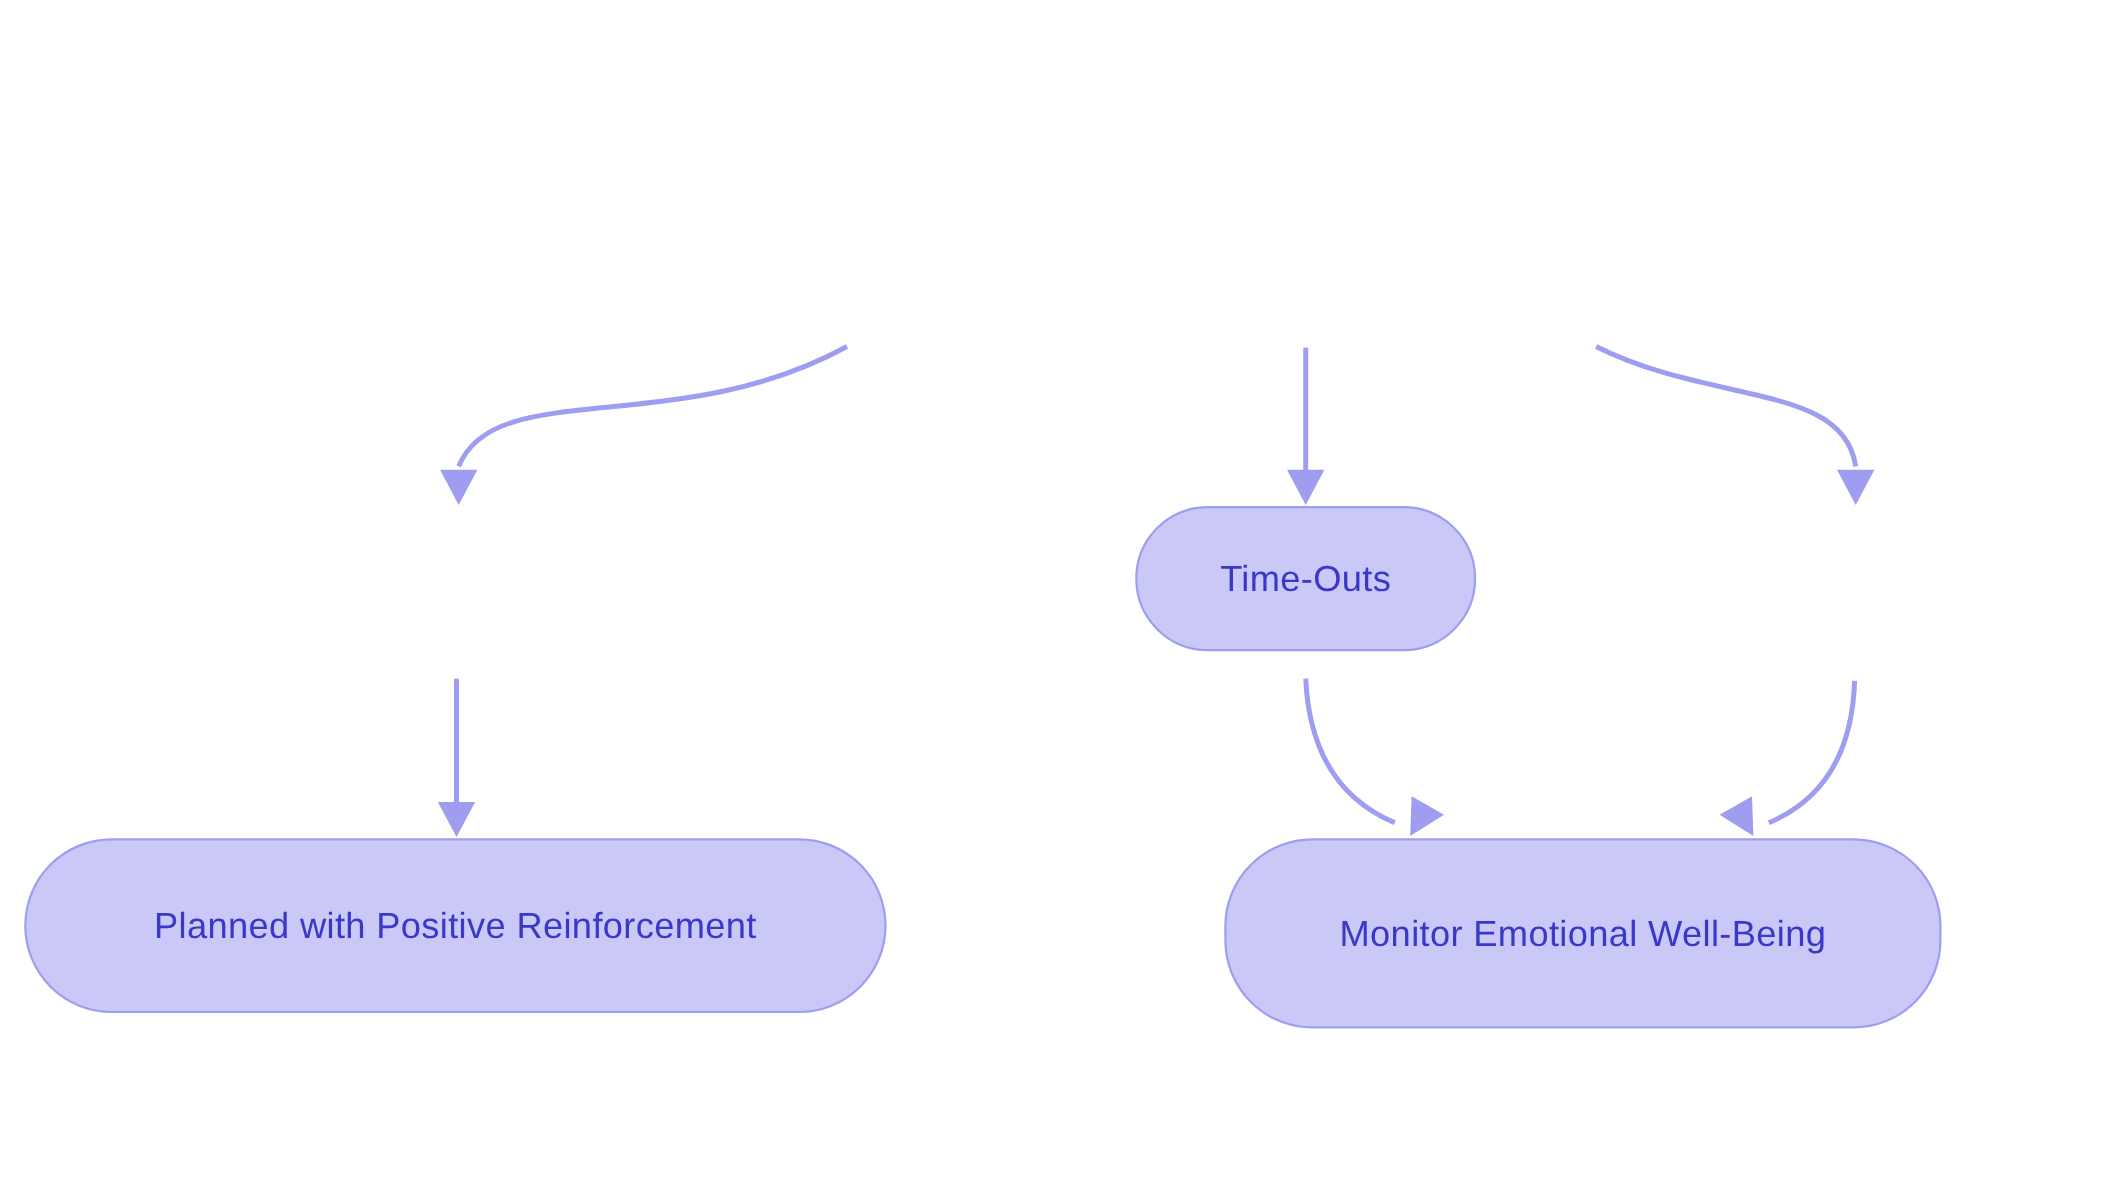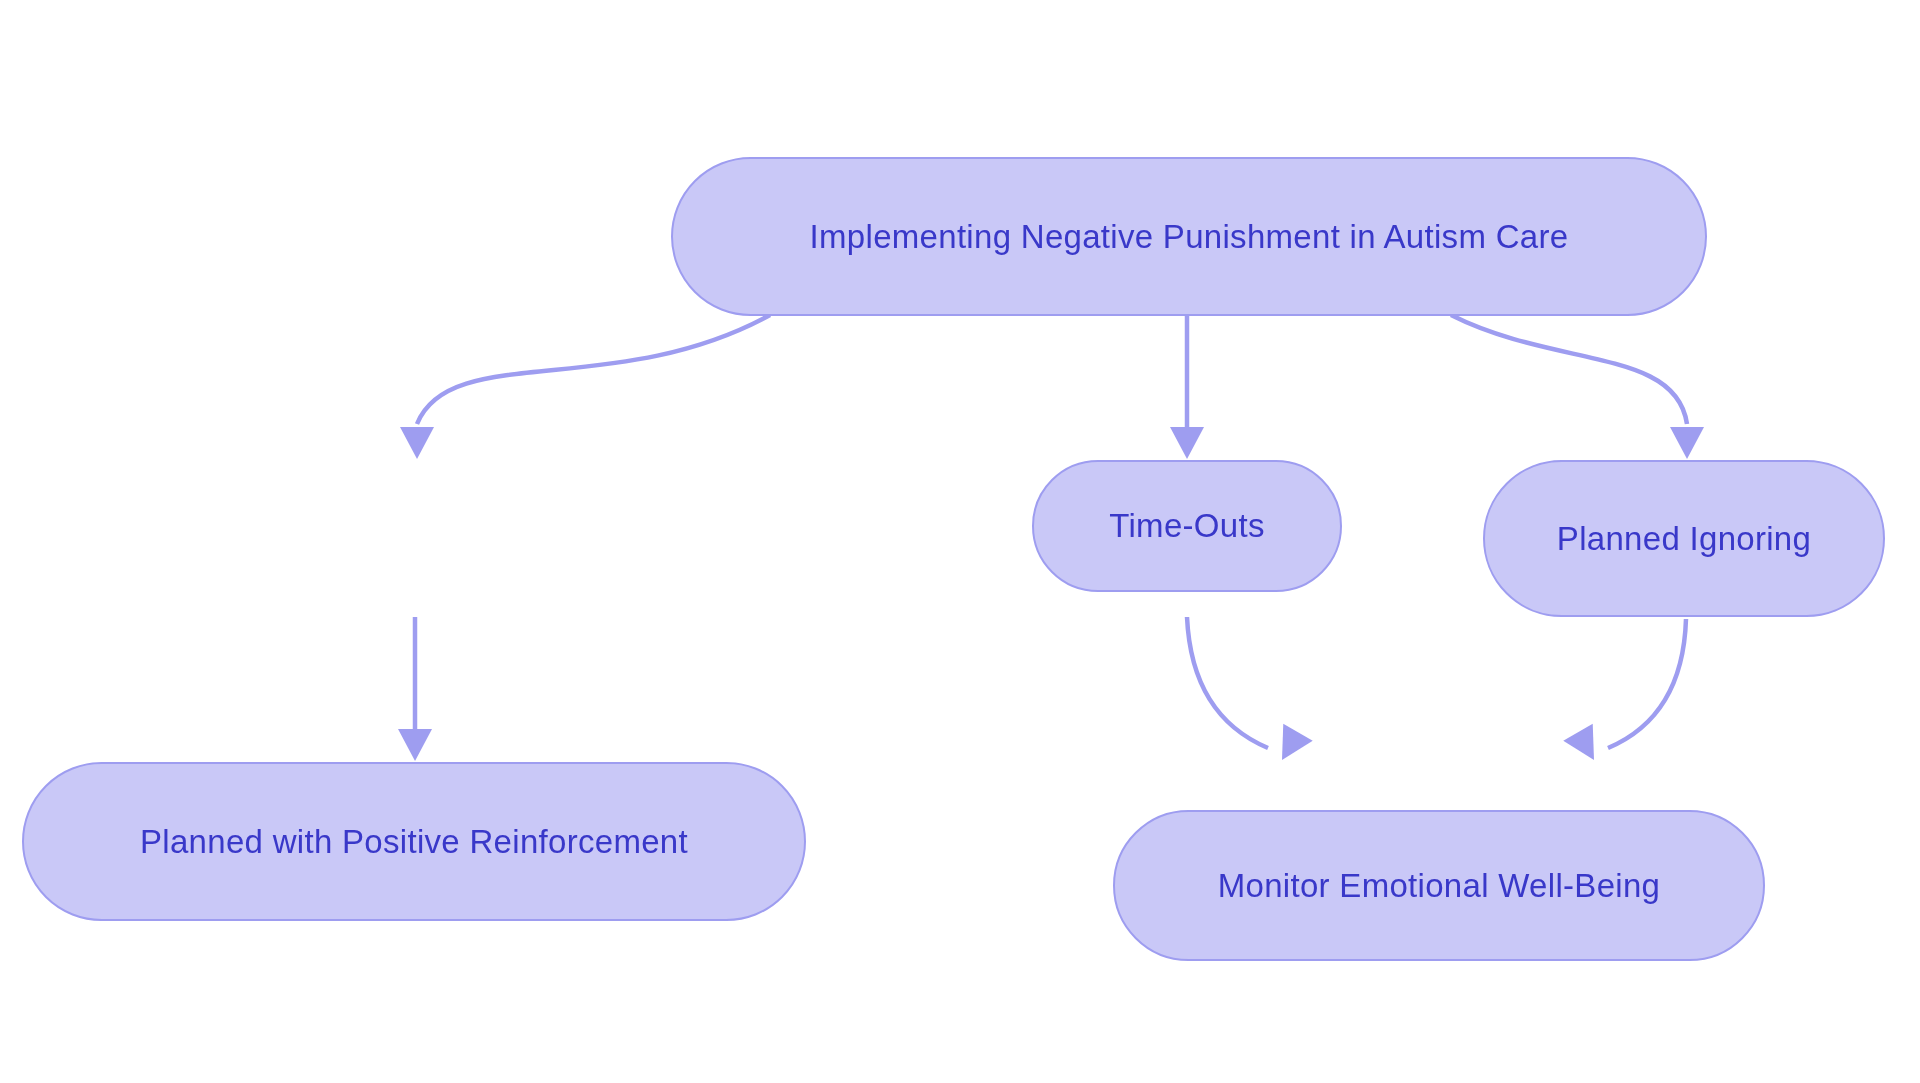--- a/index.html
+++ b/index.html
@@ -36,21 +36,21 @@
     font-size: 33px;
     font-weight: 400;
     letter-spacing: 0.3px;
     white-space: nowrap;
   }
   .node-root     { left: 671px;  top: 157px; width: 1036px; height: 159px; }
   .node-remove   { left: 22px;   top: 460px; width: 783px;  height: 156px; }
   .node-timeouts { left: 1032px; top: 460px; width: 310px;  height: 132px; }
   .node-planned  { left: 1483px; top: 460px; width: 402px;  height: 157px; }
   .node-balance  { left: 22px;   top: 762px; width: 784px;  height: 159px; }
-  .node-monitor  { left: 1113px; top: 762px; width: 652px;  height: 151px; margin-top: 48px; }
+  .node-monitor  { left: 1113px; top: 762px; width: 652px;  height: 173px; }
   .edge {
     fill: none;
     stroke: #9e9df0;
     stroke-width: 4.5;
   }
   .arrowhead {
     fill: #9e9df0;
     stroke: none;
   }
 </style>
@@ -73,32 +73,26 @@
     <path class="edge" d="M 415 617 L 415 732"></path>
     <path class="arrowhead" d="M 0 0 L -17 -32 L 17 -32 Z" transform="translate(415,761)"></path>
 
     <path class="edge" d="M 1187 617 C 1190 682, 1216 726, 1268 748"></path>
     <path class="arrowhead" d="M 0 0 L -17 -32 L 17 -32 Z" transform="translate(1282,760) rotate(30)"></path>
 
     <path class="edge" d="M 1686 619 C 1684 682, 1660 726, 1608 748"></path>
     <path class="arrowhead" d="M 0 0 L -17 -32 L 17 -32 Z" transform="translate(1594,760) rotate(-30)"></path>
   </svg>
 
-  <div class="node node-root">
-    <span>Implementing Negative Punishment in Autism Care</span>
-  </div>
 
 
   <div class="node node-timeouts">
     <span>Time-Outs</span>
   </div>
 
-  <div class="node node-planned">
-    <span>Planned Ignoring</span>
-  </div>
 
   <div class="node node-balance">
     <span>Planned with Positive Reinforcement</span>
   </div>
 
   <div class="node node-monitor">
     <span>Monitor Emotional Well-Being</span>
   </div>
 
 </div>

